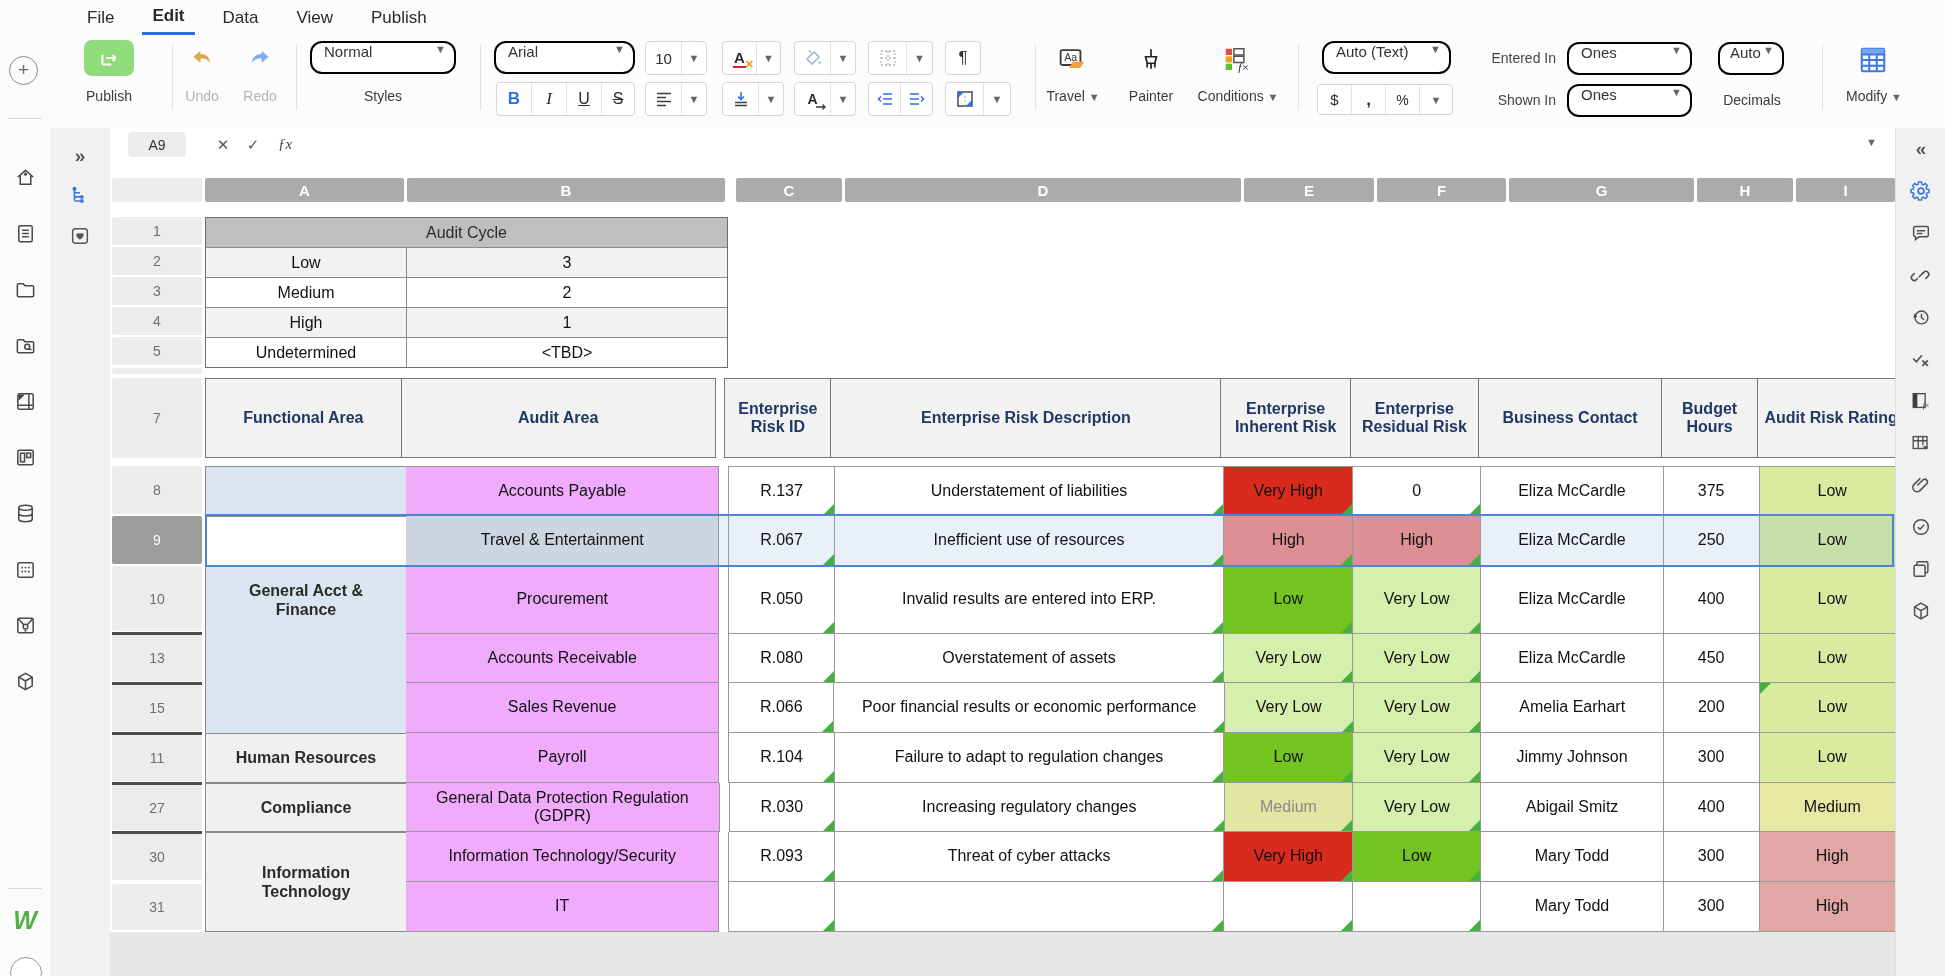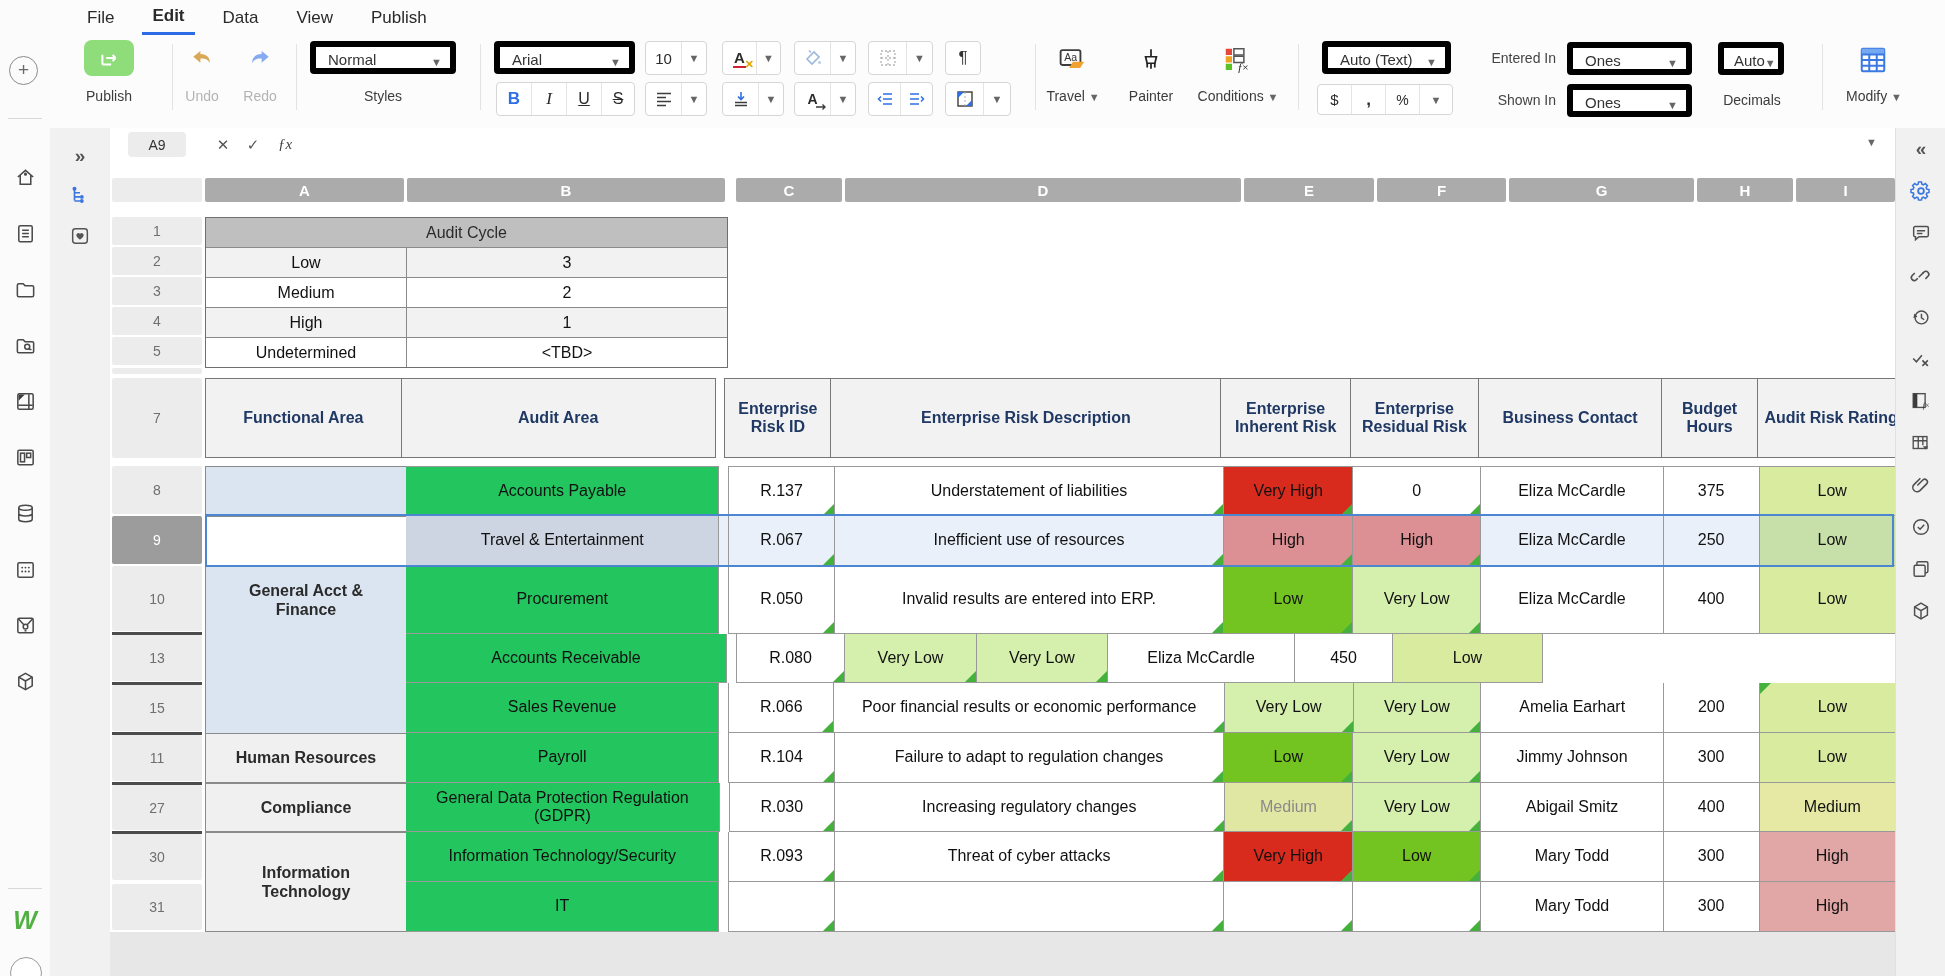--- a/index.html
+++ b/index.html
@@ -28,22 +28,22 @@
   .rrail-item{width:50px;height:42px;display:flex;align-items:center;justify-content:center;color:#4f4f4f;}
 
   
   #topbar{left:50px;top:0;width:1895px;height:128px;background:#fcfcfc;}
   #menubar{left:0;top:0;width:100%;height:34px;}
   .menu-item{padding:7px 10px 6px;font-size:17px;color:#2a2a2a;margin:0 9px;}
   .menu-item.active{border-bottom:3px solid #2e6be6;font-weight:bold;}
   .tb-sep{width:1px;background:#e3e3e3;position:absolute;top:44px;height:66px;}
   .tb-label{position:absolute;font-size:14px;color:#3c3c3c;text-align:center;top:88px;}
   .tb-label.dim{color:#b3b3b3;}
-  .drop{position:absolute;height:33px;background:#fff;border:6px solid #000000;border-radius:4px;
-        display:flex;align-items:flex-end;font-size:15px;color:#333;padding-left:12px;box-sizing:border-box;}
+  .drop{position:absolute;height:33px;background:#fff;border:2px solid #000000;border-radius:12px;
+        display:flex;align-items:flex-start;font-size:15px;color:#333;padding-left:12px;box-sizing:border-box;}
   .drop .caret{margin-left:auto;margin-right:8px;}
   .caret{font-size:11px;color:#666;}
   .btn-grp{position:absolute;height:34px;background:#fff;border:1px solid #d6d6d6;border-radius:4px;
            display:flex;box-sizing:border-box;overflow:hidden;}
   .btn-grp .cell{display:flex;align-items:center;justify-content:center;border-right:1px solid #e4e4e4;height:100%;box-sizing:border-box;}
   .btn-grp .cell:last-child{border-right:none;}
   #publish-btn{left:34px;top:40px;width:50px;height:36px;background:#8edc7a;border-radius:8px;}
   .bold-b{font-weight:bold;color:#2f6fe4;font-size:17px;}
   .ital-i{font-style:italic;font-family:"Liberation Serif",serif;font-size:17px;}
   .und-u{text-decoration:underline;font-size:16px;}
@@ -85,21 +85,21 @@
   #header-row .tcell{background:#f2f2f2;color:#1f3864;font-weight:bold;height:80px;
                      border:1px solid #777;border-left:none;padding:0 6px;}
   #header-row .tcell.first{border-left:1px solid #777;}
   #header-row .gapcell{border:none;background:#fff;}
   #data-rows{left:296px;top:304px;width:1500px;}
   #data-rows .trow .tcell{border-top:none;}
   #data-rows .trow:first-child .tcell{border-top:1px solid #999;}
   .w-b{width:321px;} .w-c{width:109px;} .w-d{width:399px;} .w-e{width:132px;}
   .w-f{width:131px;} .w-g{width:187px;} .w-h{width:98px;} .w-i{width:150px;}
   .h50{height:50px;} .h49{height:49px;} .h68{height:68px;}
-  .bg-area{background:#22c55e;}
+  .bg-area{background:#f0abfc;}
   .vh{background:#d92a1e;}
   .hi{background:#dd9093;}
   .lo{background:#74c421;}
   .vl{background:#d5efad;}
   .med{background:#e0e7a3;color:#8a8a8a;}
   .rl{background:#d9eb9f;}
   .rm{background:#e6e9a3;}
   .rh{background:#e0a7a6;}
   .selt{background:#e9f0fa;}
   .selb{background:#cdd5e2;}
@@ -699,20 +699,24 @@
       <div class="tcell w-i h68 rl">Low</div>
     </div>
 
     <div class="trow">
       <div class="tcell w-b h49 bg-area">Accounts Receivable</div>
       <div class="gapcell"></div>
       <div class="tcell w-c h49" style="border-left:1px solid #999">
           <span>R.080</span>
           <i class="tri-br"></i>
         </div>
+      <div class="tcell w-d h49">
+          <span>Overstatement of assets</span>
+          <i class="tri-br"></i>
+        </div>
       <div class="tcell w-e h49 vl">
           <span>Very Low</span>
           <i class="tri-br"></i>
         </div>
       <div class="tcell w-f h49 vl">
           <span>Very Low</span>
           <i class="tri-br"></i>
         </div>
       <div class="tcell w-g h49">Eliza McCardle</div>
       <div class="tcell w-h h49">450</div>

